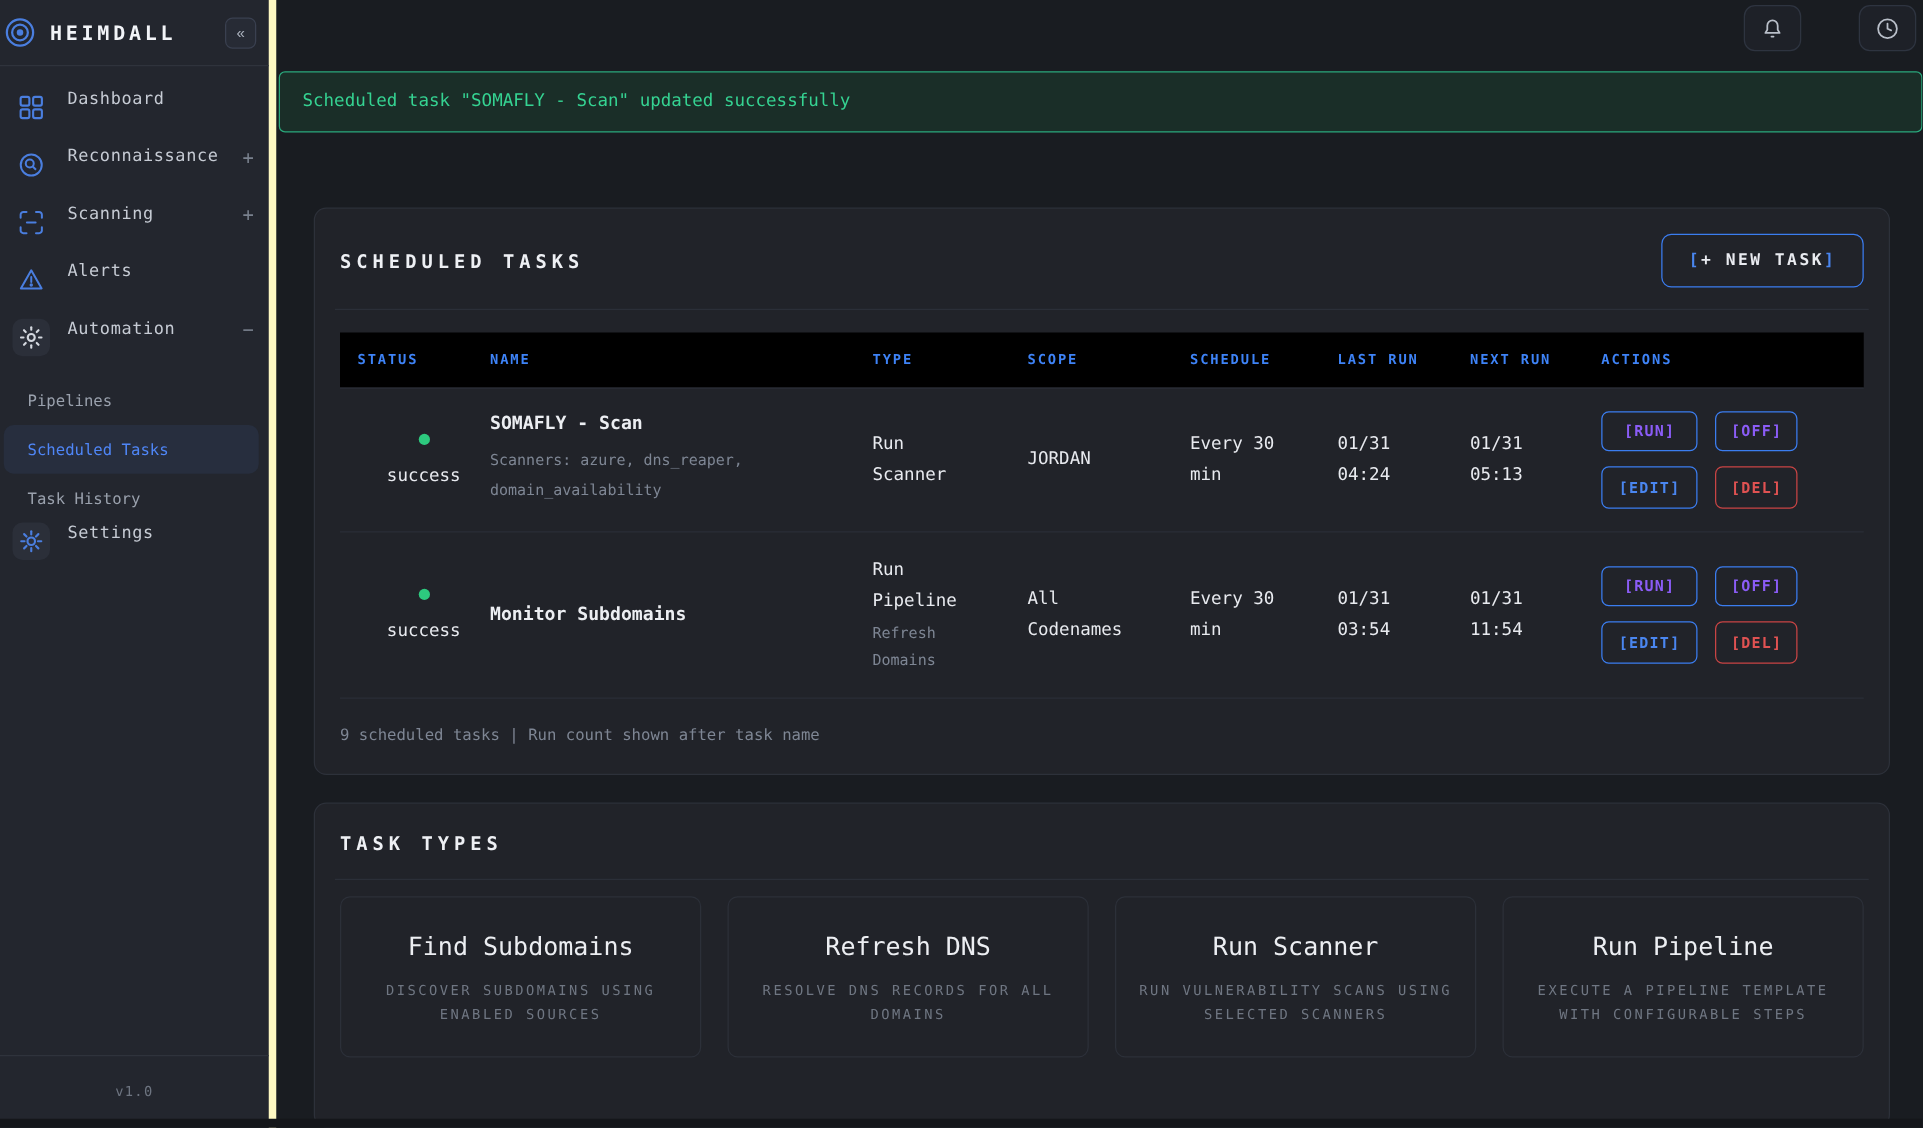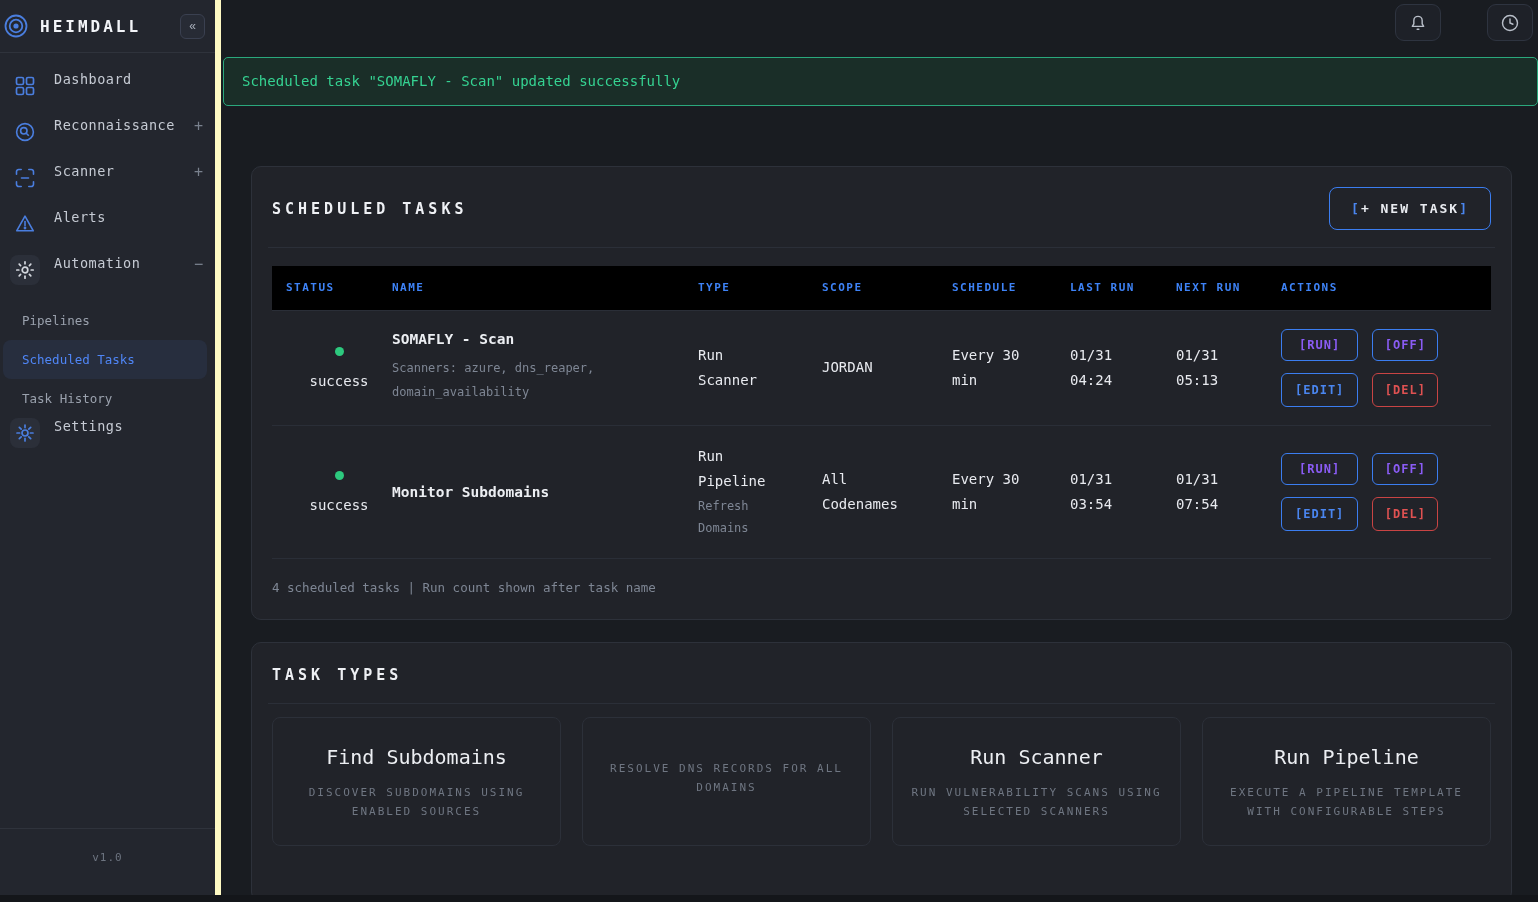--- a/index.html
+++ b/index.html
@@ -40,21 +40,21 @@
   .nav-icon-box.boxed { background:#2b2f39; }
   .nav-label { flex:1; letter-spacing:0.5px; }
   .nav-expander { color:#79818e; font-size:15px; }
   .sub-item {
     height:39px; display:flex; align-items:center;
     padding-left:19px; margin:0 8px 0 3px;
     color:#9aa1ad; font-size:12.5px; cursor:pointer; border-radius:8px;
   }
   .sub-item.active { background:#272e3e; color:#4f86f7; }
   .sb-footer {
-    border-top:1px solid #2f333c; height:58px; margin-bottom:16px;
+    border-top:1px solid #2f333c; height:58px; margin-bottom:0;
     display:flex; align-items:center; justify-content:center;
     color:#6d7480; font-size:11px; letter-spacing:1px;
   }
 
   
   .main { flex:1; display:flex; flex-direction:column; min-width:0; }
   .topbar {
     height:60px; display:flex; align-items:flex-start; justify-content:flex-end;
     gap:46px; padding:4px 5px 0 0;
   }
@@ -185,21 +185,21 @@
       <div class="nav-item">
         <span class="nav-icon-box">
           <svg width="20" height="20" viewBox="0 0 20 20" fill="none" stroke="#4a7edf" stroke-width="1.6" stroke-linecap="round">
             <path d="M1.5 6.2 V3.7 A2.2 2.2 0 0 1 3.7 1.5 H6.2"></path>
             <path d="M13.8 1.5 H16.3 A2.2 2.2 0 0 1 18.5 3.7 V6.2"></path>
             <path d="M18.5 13.8 V16.3 A2.2 2.2 0 0 1 16.3 18.5 H13.8"></path>
             <path d="M6.2 18.5 H3.7 A2.2 2.2 0 0 1 1.5 16.3 V13.8"></path>
             <line x1="6.5" y1="10" x2="13.5" y2="10"></line>
           </svg>
         </span>
-        <span class="nav-label">Scanner</span>
+        <span class="nav-label">Scanning</span>
         <span class="nav-expander">+</span>
       </div>
 
       <div class="nav-item">
         <span class="nav-icon-box">
           <svg width="20" height="20" viewBox="0 0 20 20" fill="none" stroke="#4a7edf" stroke-width="1.6" stroke-linejoin="round" stroke-linecap="round">
             <path d="M10 2.2 L18.3 16.8 H1.7 Z"></path>
             <line x1="10" y1="7.5" x2="10" y2="11.5"></line>
               <circle cx="10" cy="14" r="0.6" fill="#4a7edf"></circle>
           </svg>
@@ -333,44 +333,45 @@
               <div class="name-title">Monitor Subdomains</div>
 
             </div>
             <div class="c-type">
               <div class="type-main">Run Pipeline</div>
               <div class="type-sub">Refresh Domains</div>
             </div>
             <div class="c-scope">All Codenames</div>
             <div class="c-sched">Every 30 min</div>
             <div class="c-run">01/31 03:54</div>
-            <div class="c-run">01/31 07:54</div>
+            <div class="c-run">01/31 11:54</div>
             <div class="cell-actions">
               <button class="act-btn act-run">[RUN]</button>
               <button class="act-btn act-off">[OFF]</button>
               <button class="act-btn act-edit">[EDIT]</button>
               <button class="act-btn act-del">[DEL]</button>
             </div>
           </div>
 
           <div class="t-end"></div>
-          <div class="table-footer">4 scheduled tasks | Run count shown after task name</div>
+          <div class="table-footer">9 scheduled tasks | Run count shown after task name</div>
         </div>
       </section>
 
       <section class="panel tt-panel">
         <div class="panel-head tt-head">
           <h2 class="panel-title">TASK TYPES</h2>
         </div>
         <div class="cards">
           <div class="card">
             <div class="card-title">Find Subdomains</div>
             <div class="card-desc">DISCOVER SUBDOMAINS USING ENABLED SOURCES</div>
           </div>
           <div class="card">
+            <div class="card-title">Refresh DNS</div>
             <div class="card-desc">RESOLVE DNS RECORDS FOR ALL DOMAINS</div>
           </div>
           <div class="card">
             <div class="card-title">Run Scanner</div>
             <div class="card-desc">RUN VULNERABILITY SCANS USING SELECTED SCANNERS</div>
           </div>
           <div class="card">
             <div class="card-title">Run Pipeline</div>
             <div class="card-desc">EXECUTE A PIPELINE TEMPLATE WITH CONFIGURABLE STEPS</div>
           </div>

